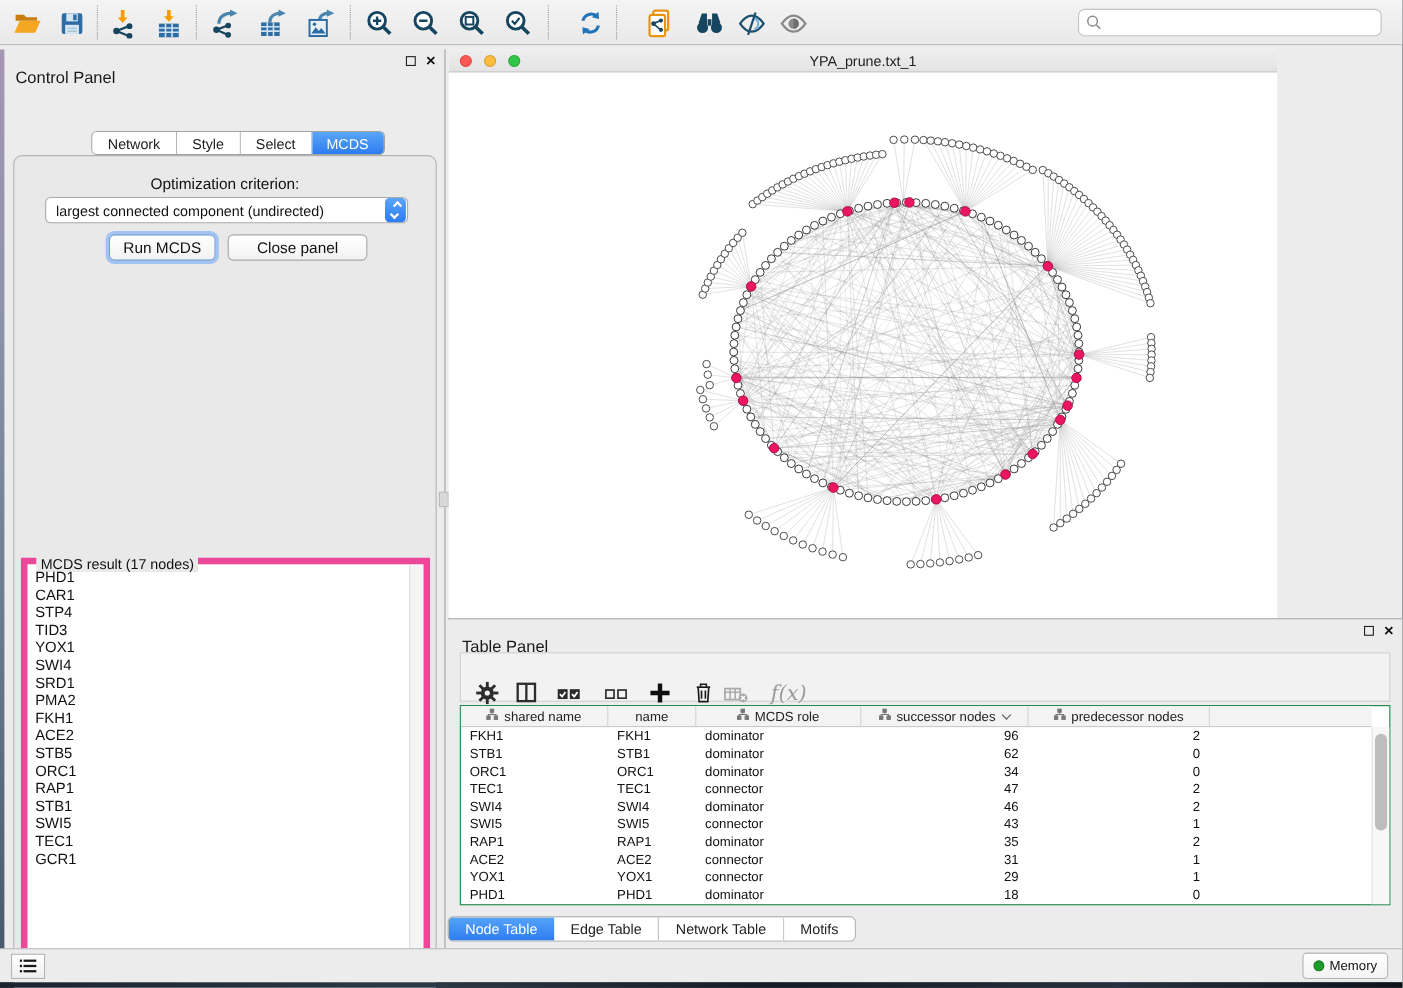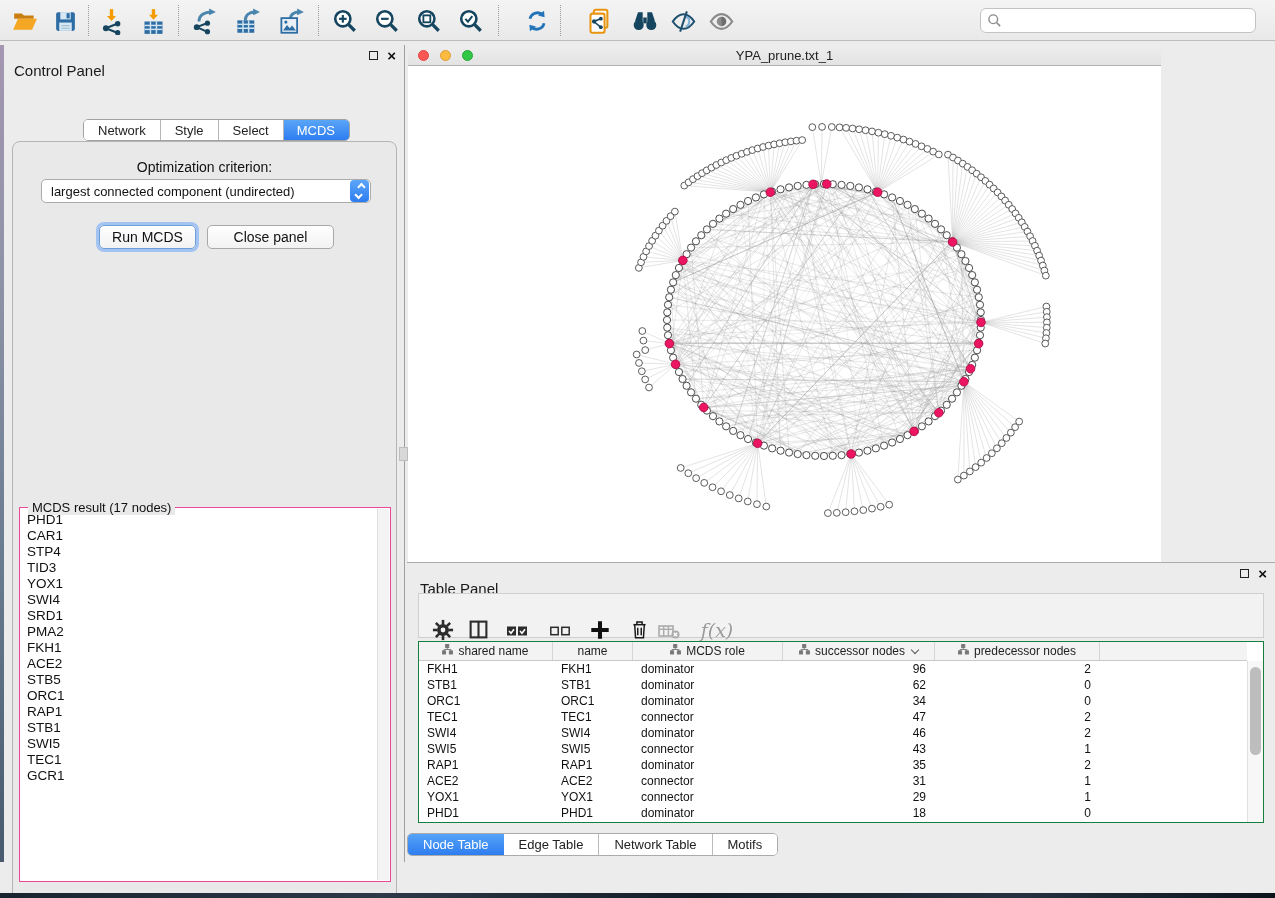--- a/index.html
+++ b/index.html
@@ -41,25 +41,25 @@
     border:1px solid #b4b4b4; border-radius:8px; }
   #opt-label { position:absolute; left:0; right:0; top:17px; text-align:center; font-size:14px; color:#111; }
   #opt-select { position:absolute; left:28px; top:37px; width:330px; height:24px; background:#fff;
     border:1px solid #ababab; border-radius:5px; font-size:13px; color:#111; display:flex; align-items:center; }
   #opt-select .val { flex:1; padding-left:9px; white-space:nowrap; }
   .stepper { width:19px; height:22px; margin:0 1px; border-radius:4px; background:linear-gradient(#5ba6f9,#2d7cf0);
     display:flex; flex-direction:column; align-items:center; justify-content:center; gap:2px; }
   .chev { width:6px; height:6px; border:solid #fff; border-width:2px 2px 0 0; }
   .chev.up { transform:rotate(-45deg) translate(1px,1px); }
   .chev.dn { transform:rotate(135deg) translate(1px,1px); }
-  .cp-btn { position:absolute; top:83px; height:24px; background:linear-gradient(#ffffff,#f2f2f2);
+  .cp-btn { position:absolute; top:71px; height:24px; background:linear-gradient(#ffffff,#f2f2f2);
     border:1px solid #a9a9a9; border-radius:5px; font-size:14px; color:#111; font-family:"Liberation Sans",sans-serif; }
   #run-btn { left:86px; width:97px; box-shadow:0 0 0 3px rgba(105,165,250,.55); border-color:#6f9fd8; }
   #closepanel-btn { left:194px; width:127px; }
-  #mcds-fieldset { position:absolute; left:6px; top:365px; width:372px; height:375px; border:1px solid #ec4899; background:#fff; }
+  #mcds-fieldset { position:absolute; left:6px; top:365px; width:372px; height:375px; border:6px solid #ec4899; background:#fff; }
   #mcds-legend { position:absolute; left:8px; top:-8px; background:#e9e9e9; padding:0 4px; font-size:13px; color:#111; }
   #mcds-list { position:absolute; left:0; top:4px; bottom:2px; right:14px; overflow:hidden; }
   .mcds-item { font-size:13.5px; color:#111; line-height:16px; padding-left:7px; }
   #mcds-scroll { position:absolute; right:1px; top:1px; bottom:1px; width:12px; background:#f4f4f4; border-left:1px solid #ddd; }
 
   
   #network-panel { left:408px; top:45px; width:753px; height:517px; background:#fff; }
   #net-titlebar { position:absolute; left:0; top:0; right:0; height:21px; background:linear-gradient(#eeeeee,#e3e3e3);
     border-bottom:1px solid #b0b0b0; }
   .light { position:absolute; top:5px; width:11px; height:11px; border-radius:50%; }
@@ -1267,17 +1267,35 @@
       <div id="tp-tabs">
           <div id="tp-tabs-inner">
             <div class="tp-tab sel">Node Table</div>
             <div class="tp-tab">Edge Table</div>
             <div class="tp-tab">Network Table</div>
             <div class="tp-tab">Motifs</div>
           </div>
         </div>
     </div>
 
+    <div id="statusbar" class="abs">
+      <div id="list-btn">
+        <svg width="17" height="15" viewBox="0 0 24 22">
+            <g fill="#1a1a1a">
+              <rect x="1" y="2" width="3" height="3"></rect>
+              <rect x="6" y="2" width="17" height="3"></rect>
+              <rect x="1" y="9" width="3" height="3"></rect>
+              <rect x="6" y="9" width="17" height="3"></rect>
+              <rect x="1" y="16" width="3" height="3"></rect>
+              <rect x="6" y="16" width="17" height="3"></rect>
+            </g>
+          </svg>
+      </div>
+      <div id="memory-btn">
+        <span id="memory-dot"></span>
+        <span id="memory-label">Memory</span>
+      </div>
+    </div>
   </div>
 
   <div id="left-sliver" class="abs"></div>
   <div id="wallpaper-bottom" class="abs"></div>
 </div>
 
 </body></html>

